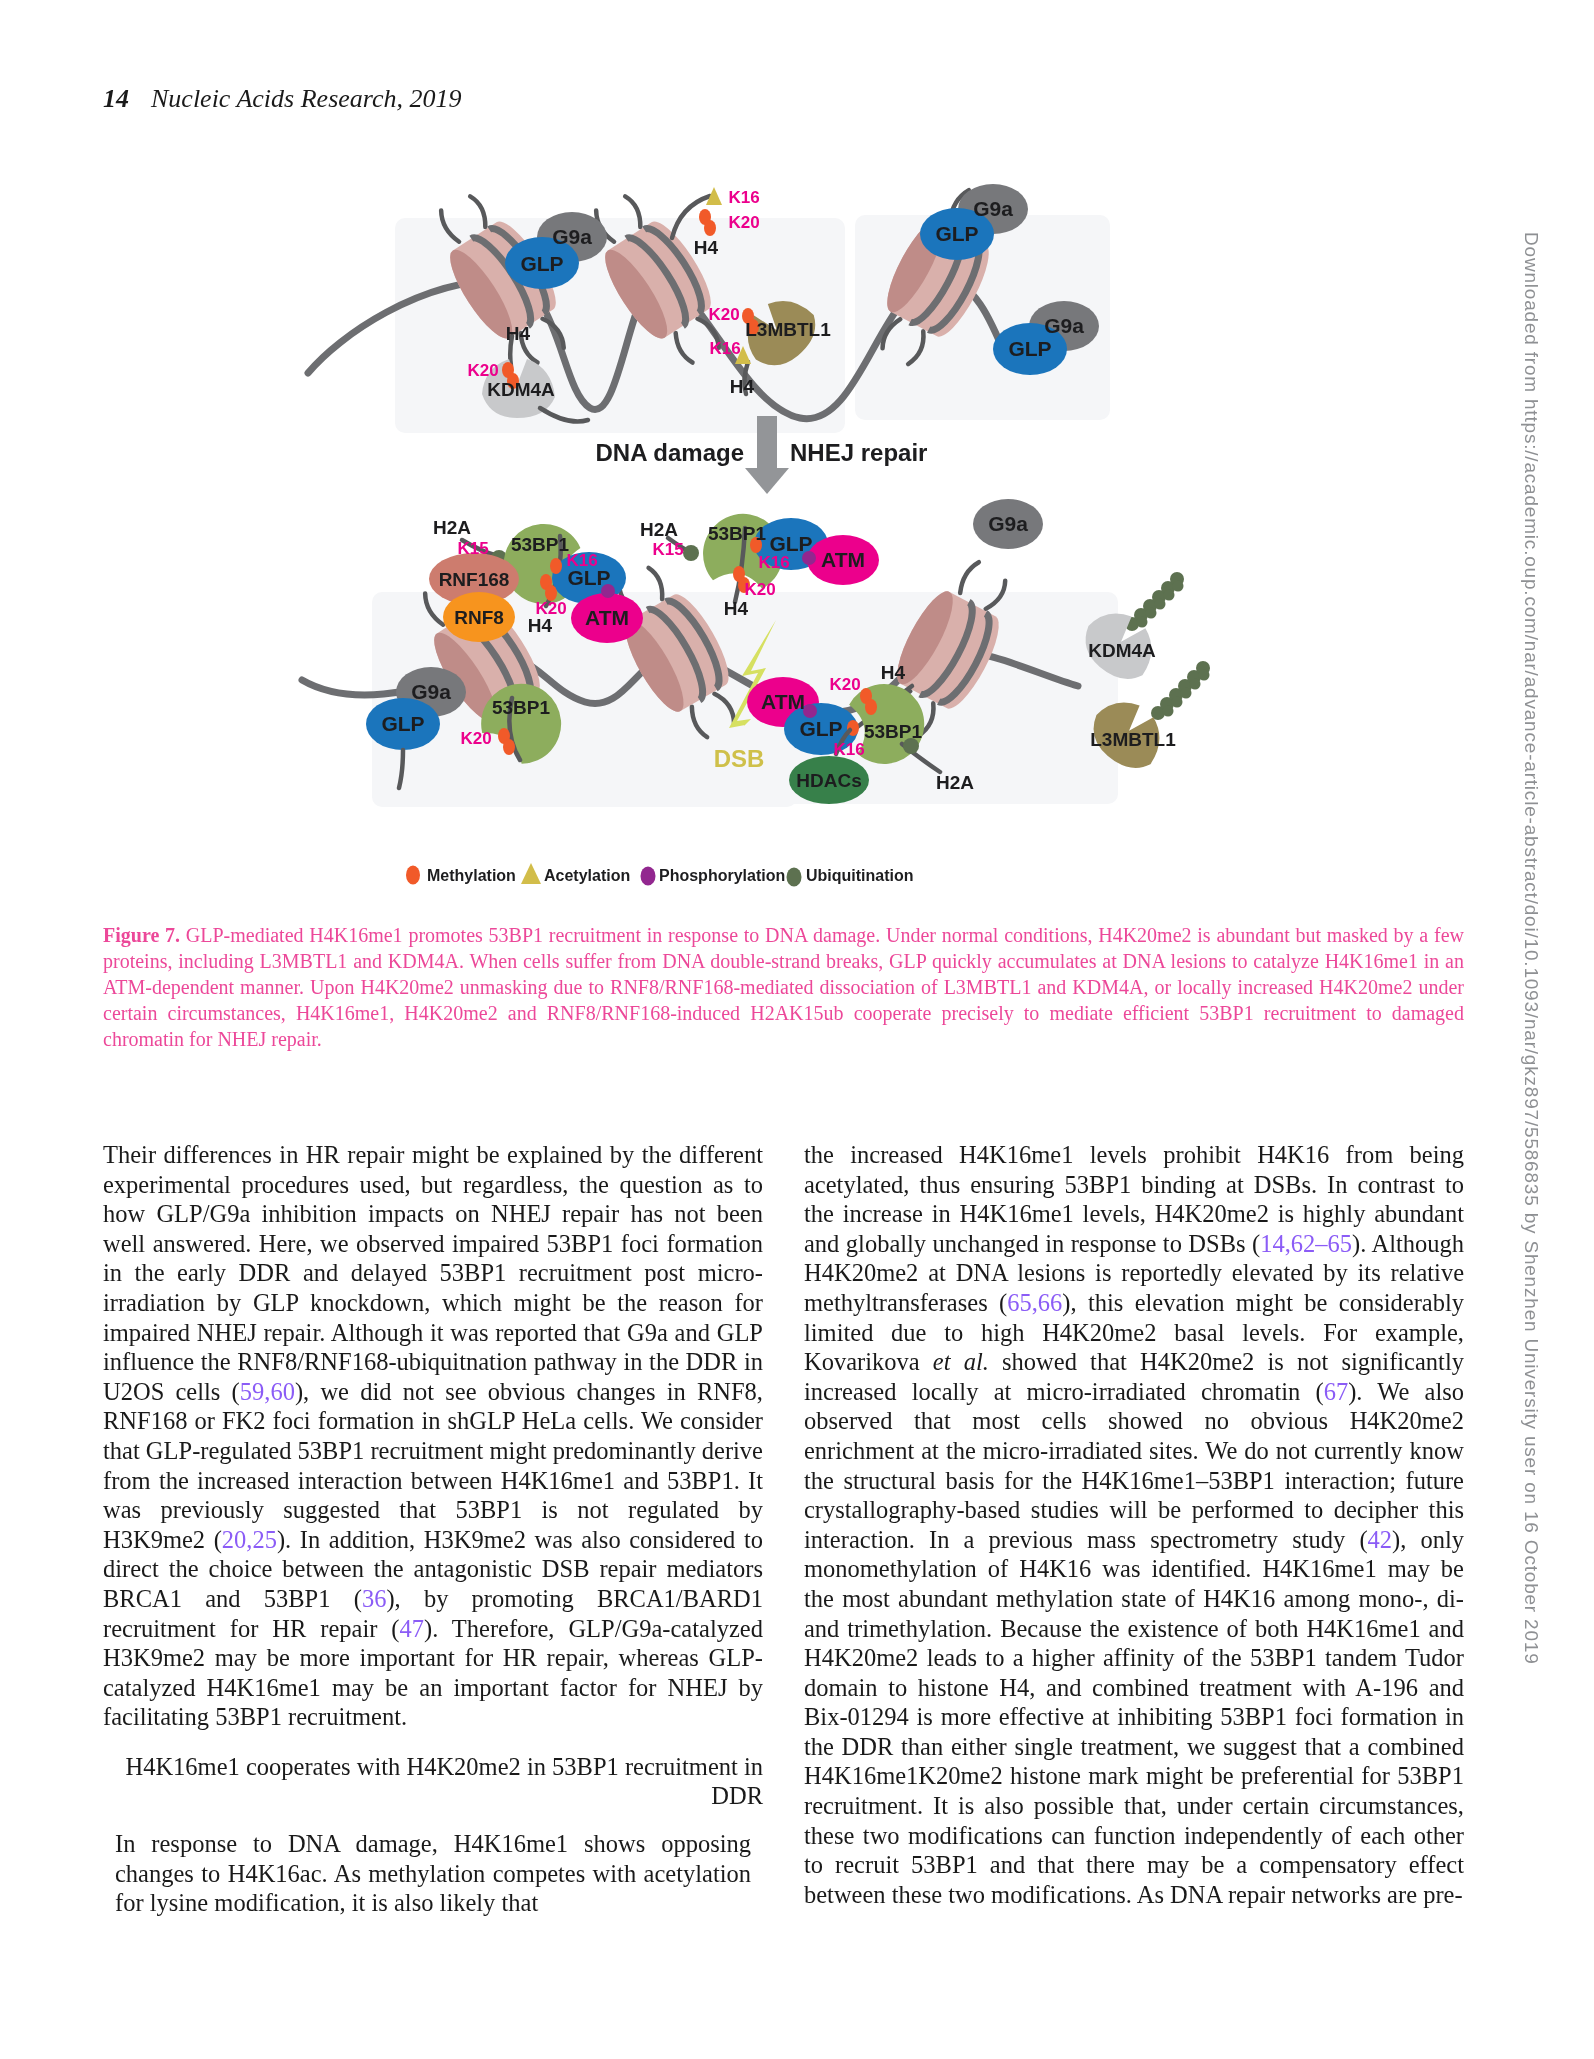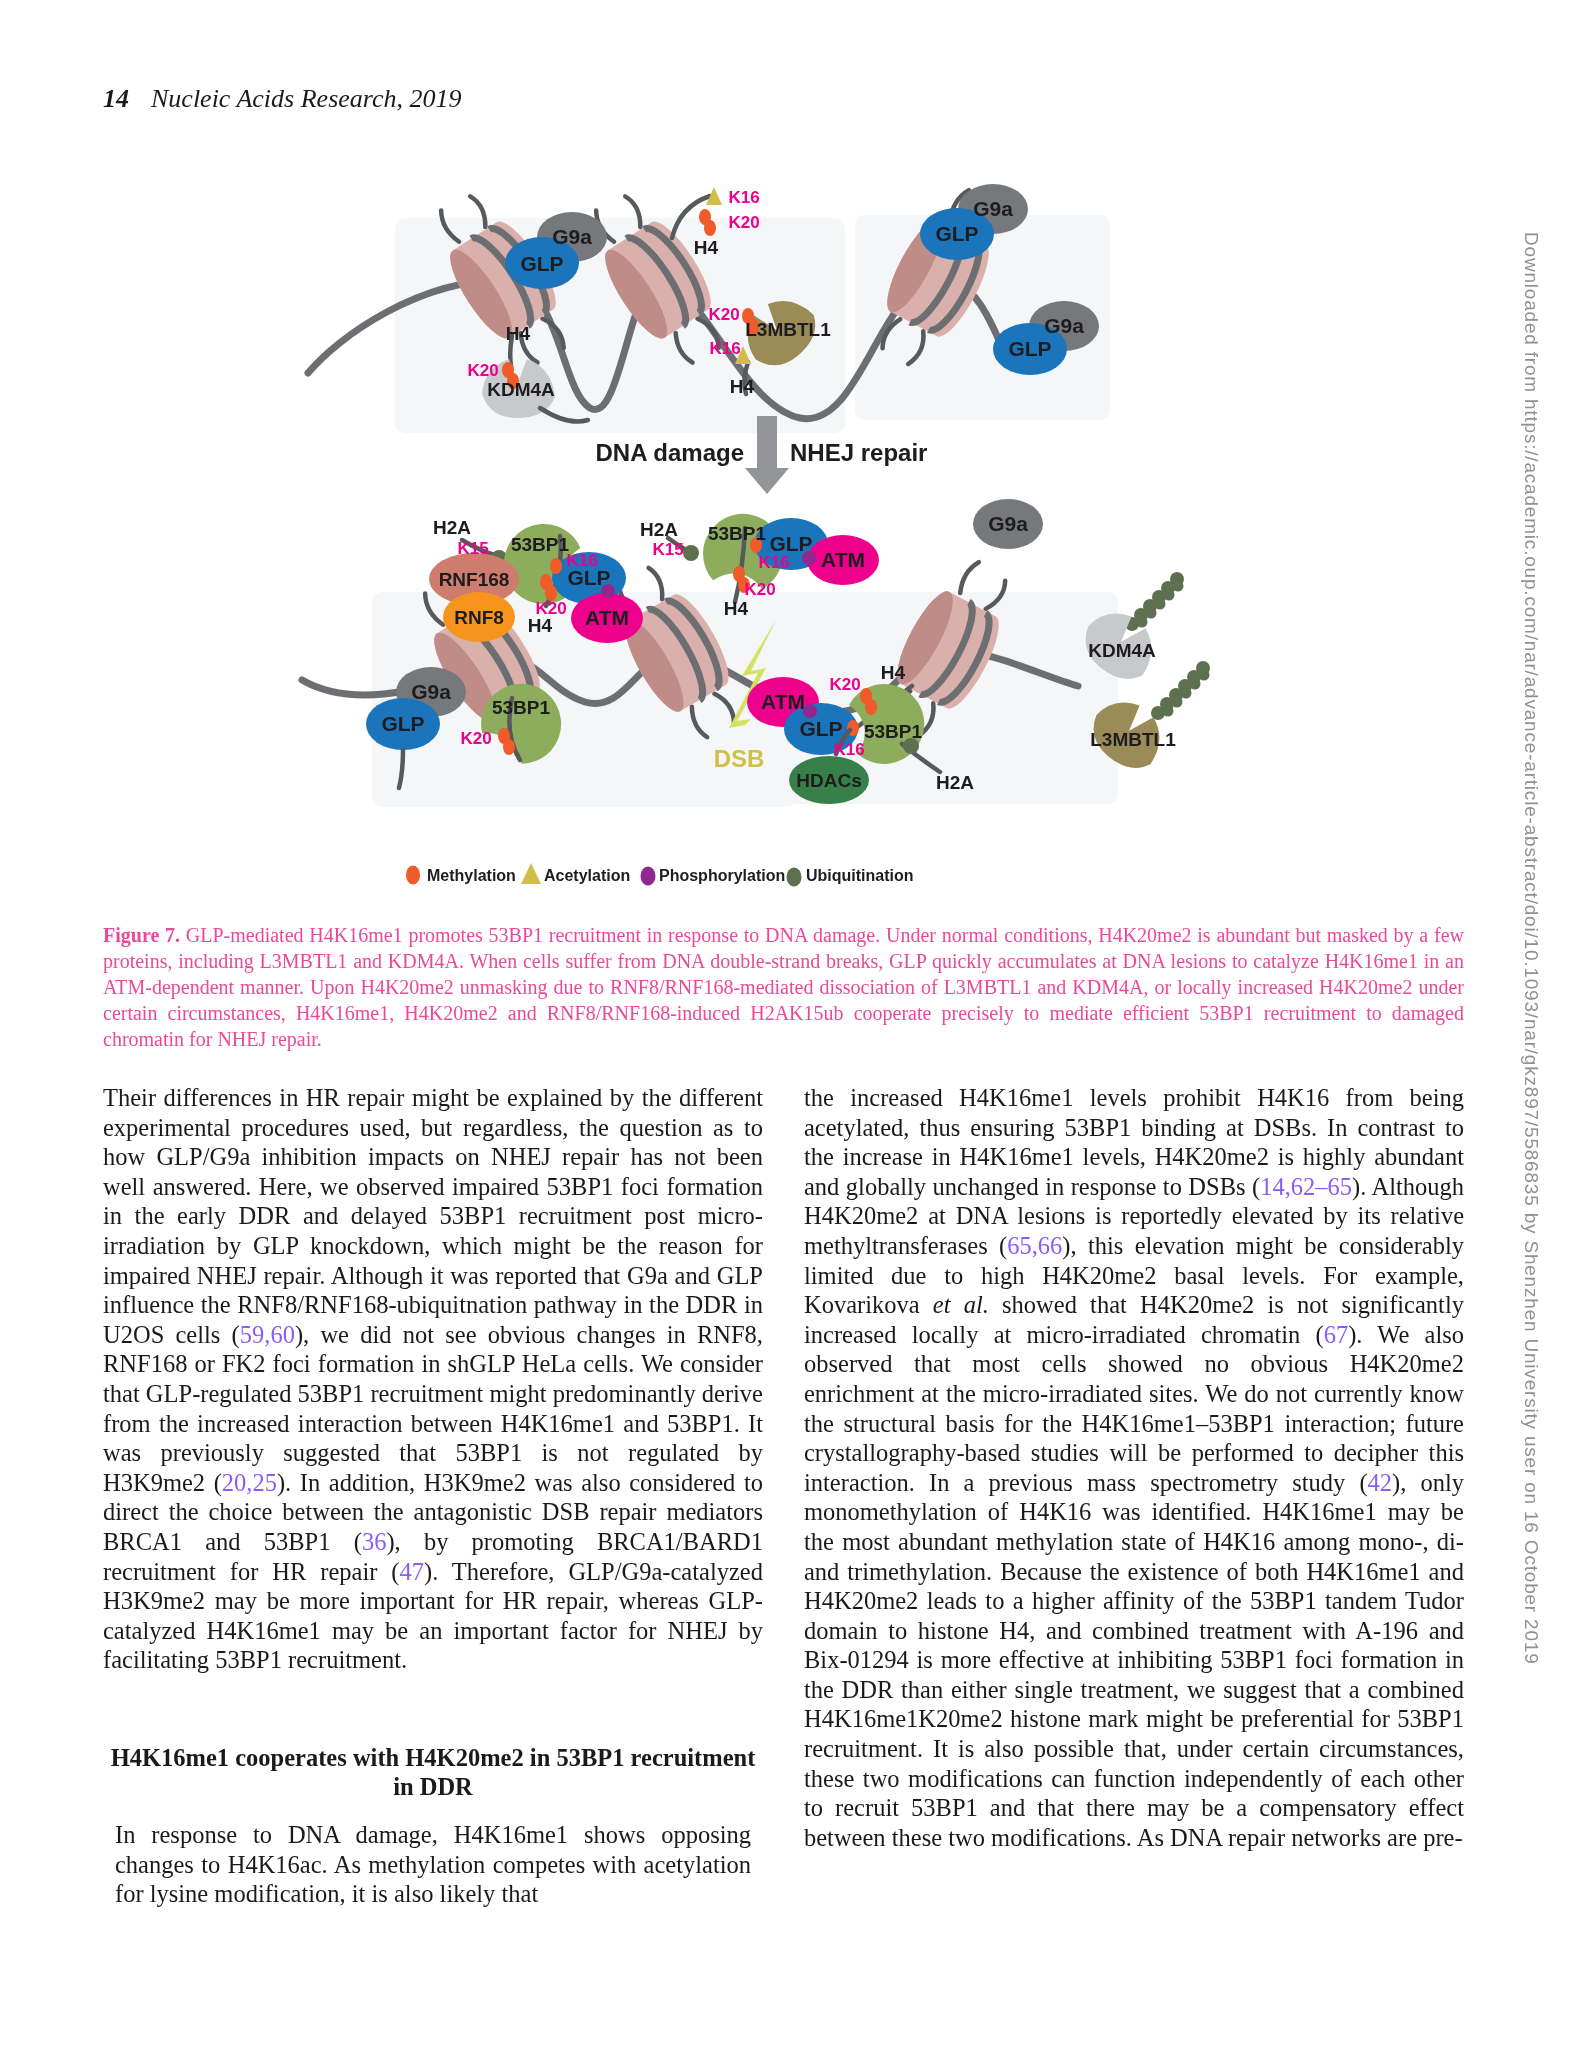--- a/index.html
+++ b/index.html
@@ -20,26 +20,26 @@
   .arrlab{font-size:24px;}
   .dna{stroke:#6d6e71;stroke-width:7;fill:none;stroke-linecap:round;}
   .tail{stroke:#58595b;stroke-width:4.5;fill:none;stroke-linecap:round;}
   .band{stroke:#6d6e71;stroke-width:7;fill:none;}
   .panel{fill:#f5f6f8;}
   
   #caption{position:absolute;left:103px;top:922px;width:1361px;font-size:20px;line-height:26px;
            text-align:justify;color:#ec4899;}
   #caption .cb{font-weight:bold;}
   
-  .col{position:absolute;top:1083px;width:660px;font-size:24.5px;line-height:29.6px;text-align:justify;}
+  .col{position:absolute;top:1140px;width:660px;font-size:24.5px;line-height:29.6px;text-align:justify;}
   #colL{left:103px;}
   #colR{left:804px;}
   .ref{color:#8b5cf6;}
   .it{font-style:italic;}
-  #subhead{font-weight:bold;margin-top:68px;margin-bottom:18px;text-align:center;}
+  #subhead{font-weight:normal;margin-top:20px;margin-bottom:18px;text-align:right;}
   .p2{margin:12px;}
   
   #sidebar{position:absolute;left:1542px;top:232px;transform:rotate(90deg);transform-origin:0 0;
            white-space:nowrap;font-family:"Liberation Sans", sans-serif;font-size:19px;
            letter-spacing:0.8px;color:#8e9093;}
 </style>
 </head>
 <body>
 
 <div id="page">

